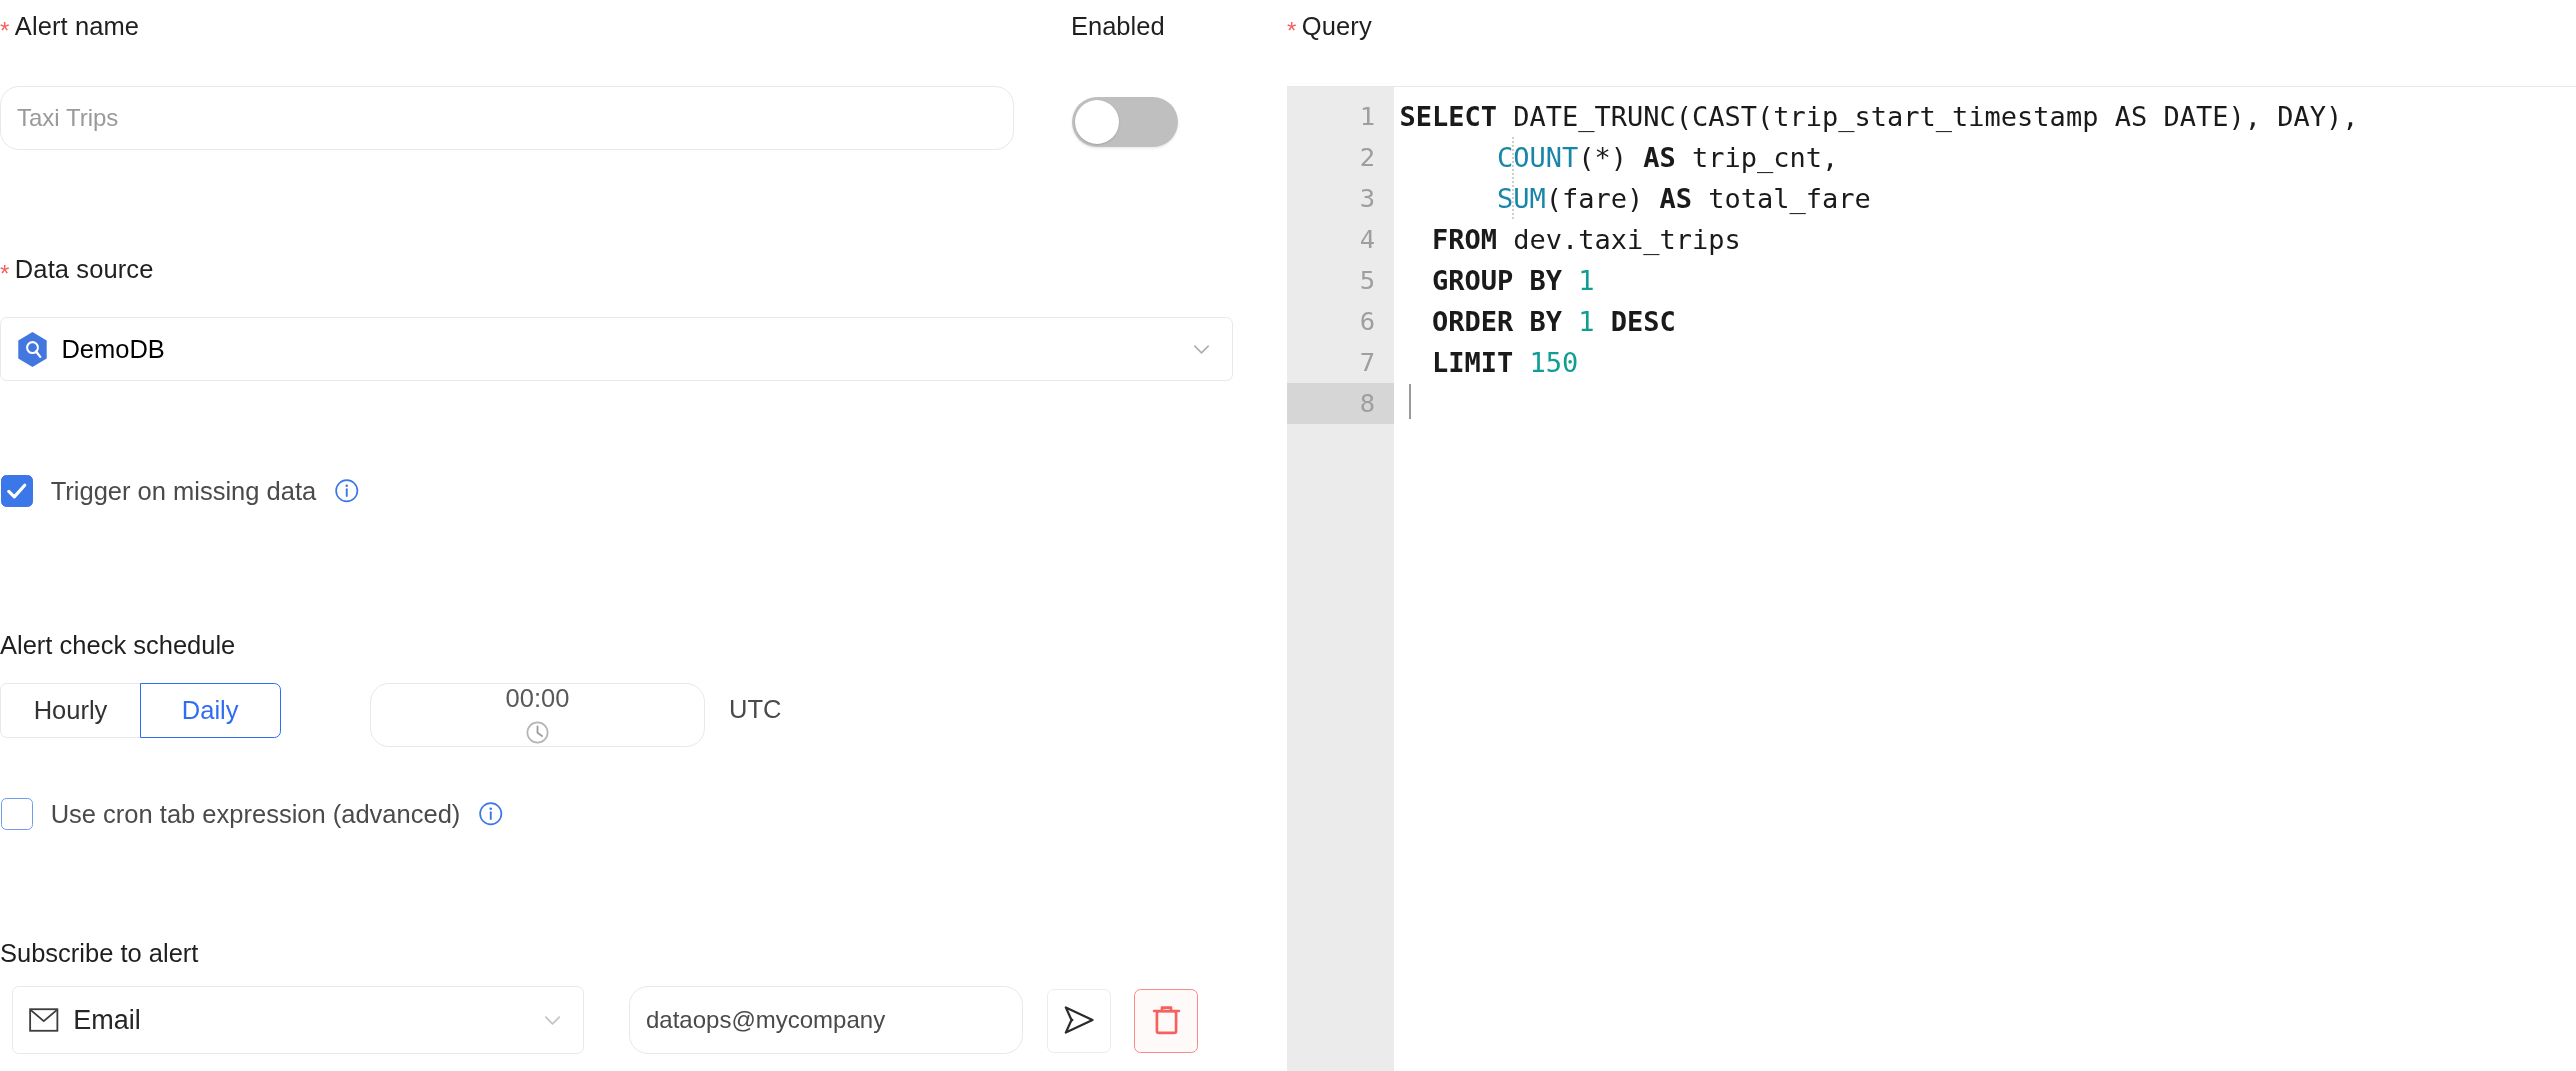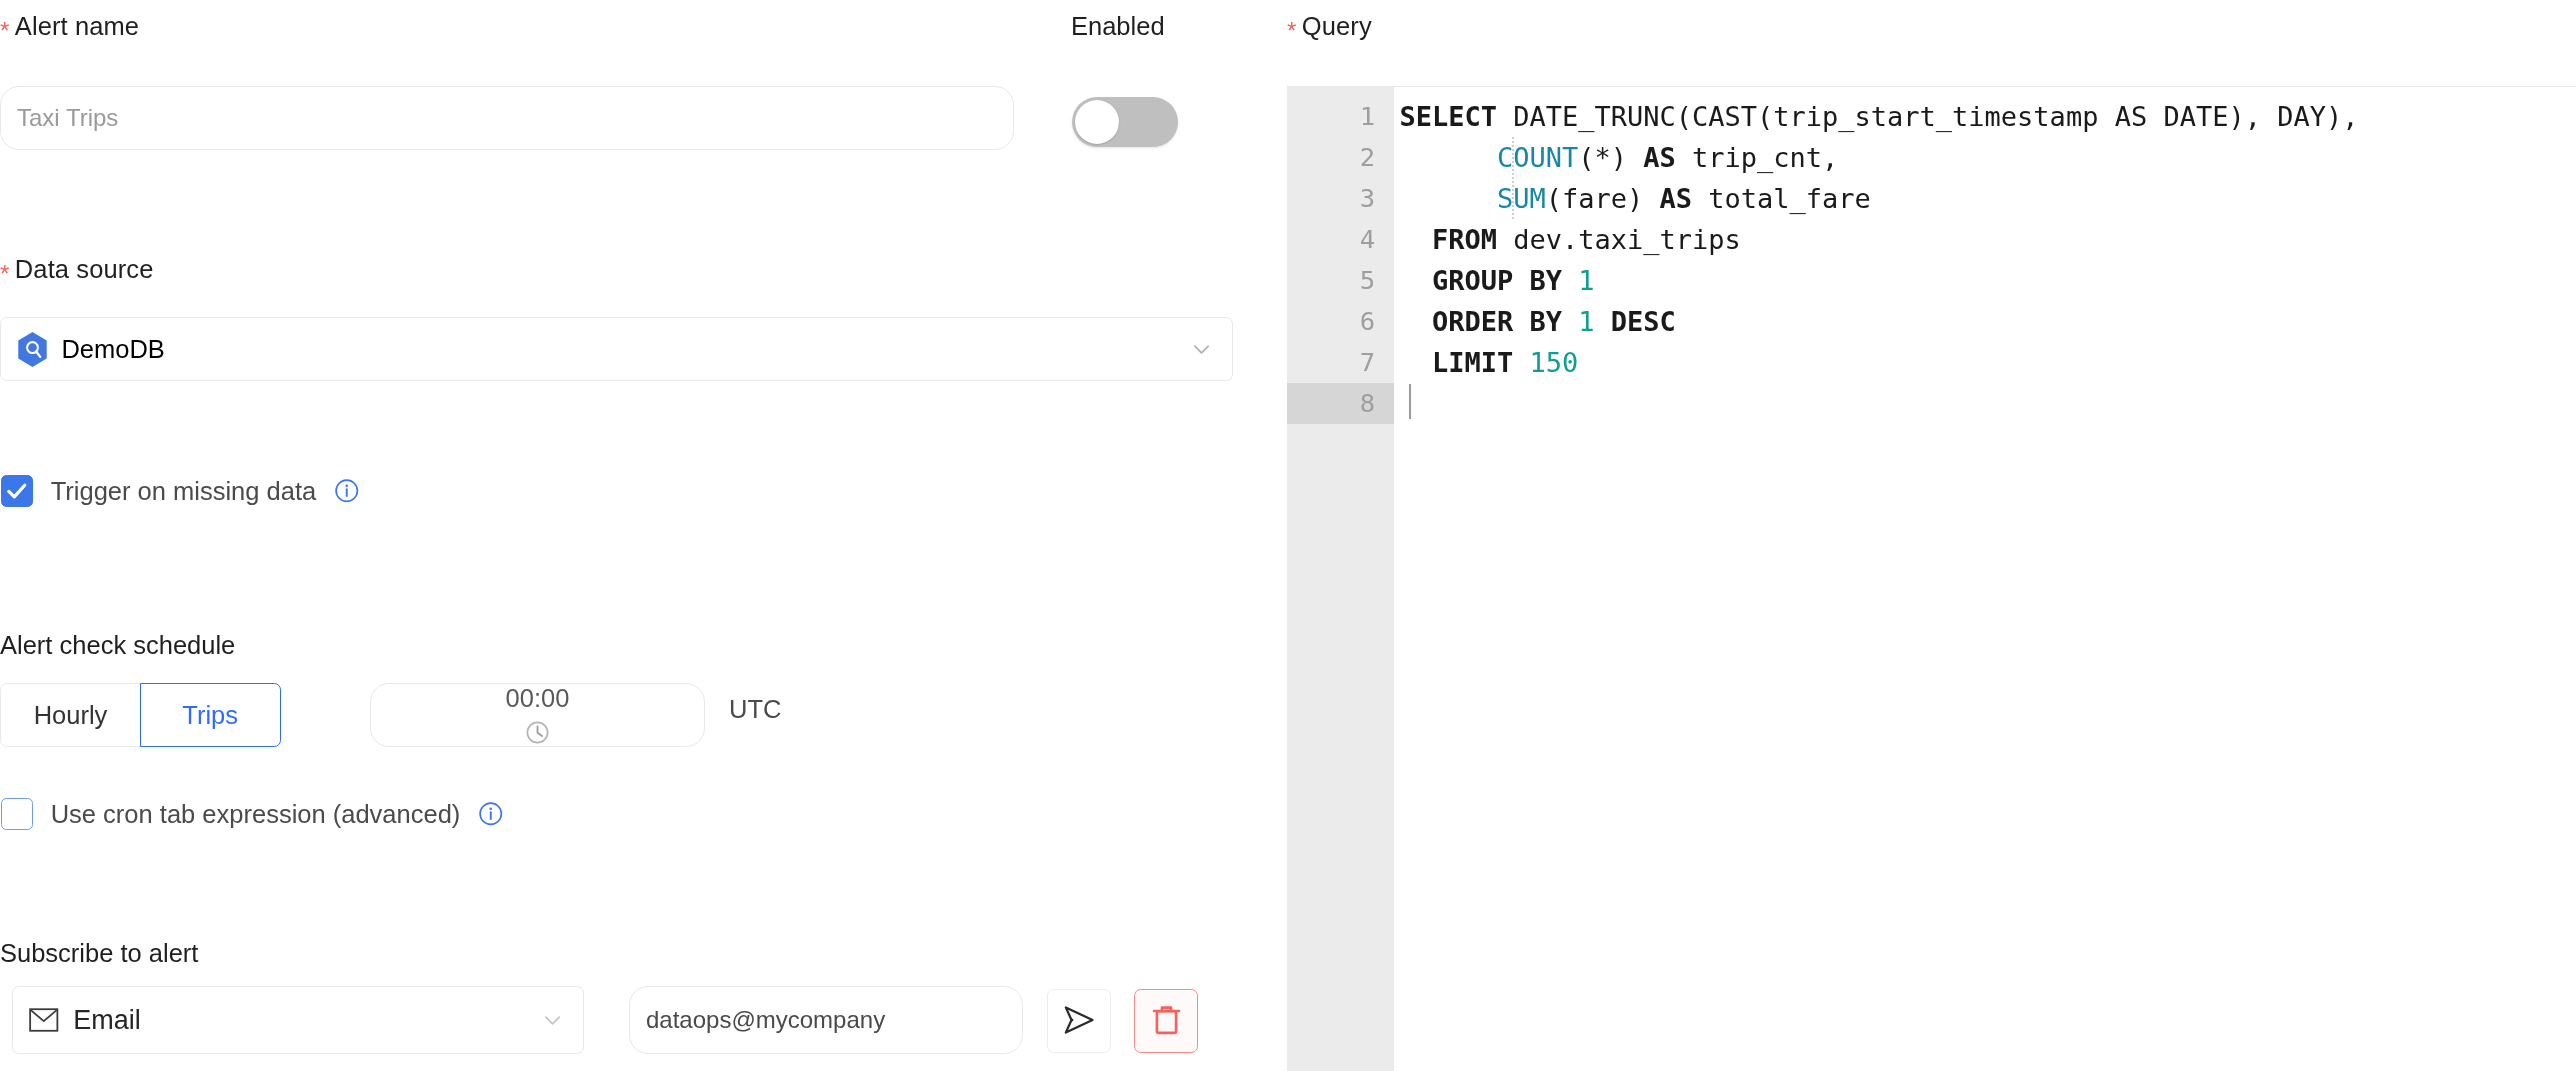--- a/index.html
+++ b/index.html
@@ -181,21 +181,21 @@
     top: 631px;
   }
 
   .seg-group {
     position: absolute;
     left: 0px;
     top: 683px;
     display: flex;
   }
   .seg {
-    height: 64px;
+    height: 55px;
     min-width: 141px;
     display: flex;
     align-items: center;
     justify-content: center;
     font-size: 25.5px;
     background: #ffffff;
     border: 1.3px solid #e8e8e8;
     color: #333333;
     padding: 0 12px;
   }
@@ -416,21 +416,21 @@
           <circle cx="12" cy="7.2" r="1.2" fill="#3b77e8"></circle>
           <line x1="12" y1="10.5" x2="12" y2="17" stroke="#3b77e8" stroke-width="1.8" stroke-linecap="round"></line>
         </svg>
       </span>
     </div>
 
     <div class="plain-label" id="schedule-heading">Alert check schedule</div>
 
     <div class="seg-group">
       <div class="seg">Hourly</div>
-      <div class="seg active">Trips</div>
+      <div class="seg active">Daily</div>
     </div>
 
     <div class="text-input" id="time-input">
       <span>00:00</span>
       <span class="clock">
         <svg width="27" height="27" viewBox="0 0 24 24">
           <circle cx="12" cy="12" r="9" fill="none" stroke="#b5b5b5" stroke-width="1.5"></circle>
           <polyline points="12,6.5 12,12.3 16,15.2" fill="none" stroke="#9c9c9c" stroke-width="1.6" stroke-linecap="round" stroke-linejoin="round"></polyline>
         </svg>
       </span>

